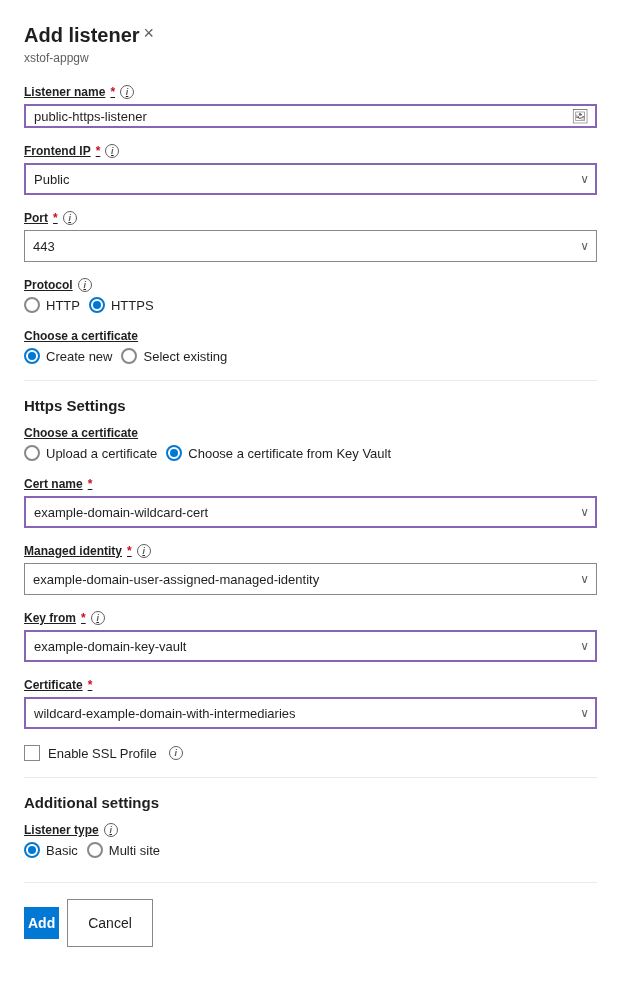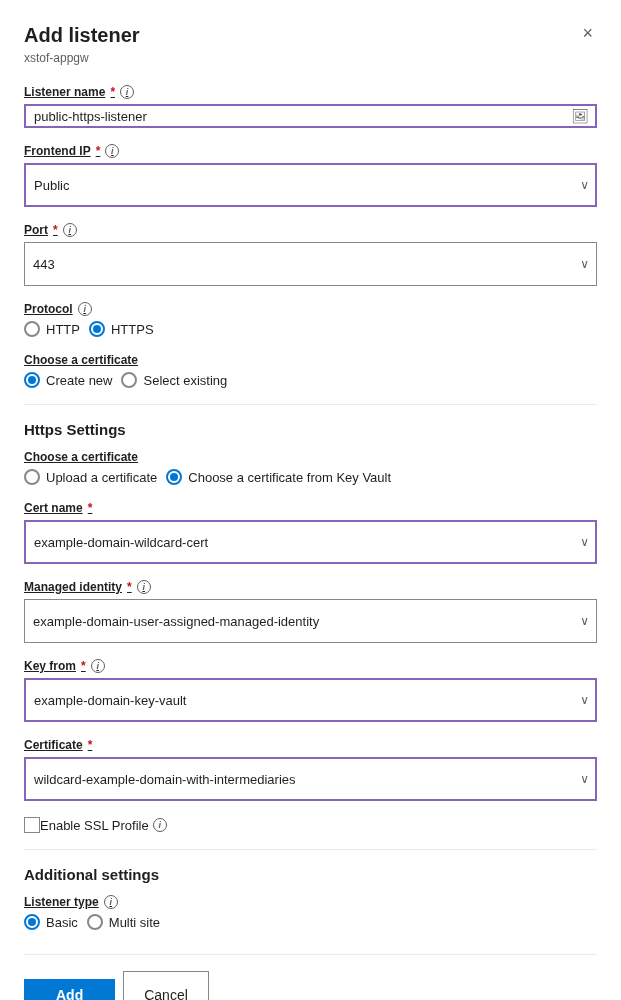--- a/index.html
+++ b/index.html
@@ -13,21 +13,20 @@
     }
     .panel {
       background: #fff;
       width: 621px;
       min-height: 1000px;
       padding: 24px 24px 24px 24px;
       position: relative;
     }
     .panel-header {
       display: flex;
-      justify-content: space-between;
       align-items: flex-start;
       margin-bottom: 4px;
     }
     .panel-title {
       font-size: 20px;
       font-weight: 600;
       color: #201f1e;
     }
     .panel-subtitle {
       font-size: 12px;
@@ -93,21 +92,21 @@
     .input-wrapper .icon-right {
       position: absolute;
       right: 8px;
       top: 50%;
       transform: translateY(-50%);
       color: #605e5c;
       font-size: 14px;
     }
     select.form-select {
       width: 100%;
-      height: 44px;
+      height: 32px;
       border: 1px solid #8a8886;
       padding: 4px 8px;
       font-size: 13px;
       color: #201f1e;
       outline: none;
       background: #fff;
       appearance: none;
       -webkit-appearance: none;
       cursor: pointer;
     }
@@ -172,21 +171,21 @@
       margin-top: 4px;
     }
     .divider {
       border: none;
       border-top: 1px solid #edebe9;
       margin: 16px 0;
     }
     .checkbox-item {
       display: flex;
       align-items: center;
-      gap: 0;
+      gap: 8px;
       cursor: pointer;
     }
     .checkbox-box {
       width: 16px;
       height: 16px;
       border: 1px solid #8a8886;
       background: #fff;
       display: inline-flex;
       align-items: center;
       justify-content: center;
@@ -202,21 +201,21 @@
       gap: 8px;
       margin-top: 24px;
       padding-top: 16px;
       border-top: 1px solid #edebe9;
     }
     .btn-primary {
       background: #0078d4;
       color: #fff;
       border: none;
       height: 32px;
-      padding: 0 32px;
+      padding: 0 4px;
       font-size: 14px;
       font-weight: 600;
       cursor: pointer;
     }
     .btn-secondary {
       background: #fff;
       color: #201f1e;
       border: 1px solid #8a8886;
       height: 48px;
       padding: 0 20px;

